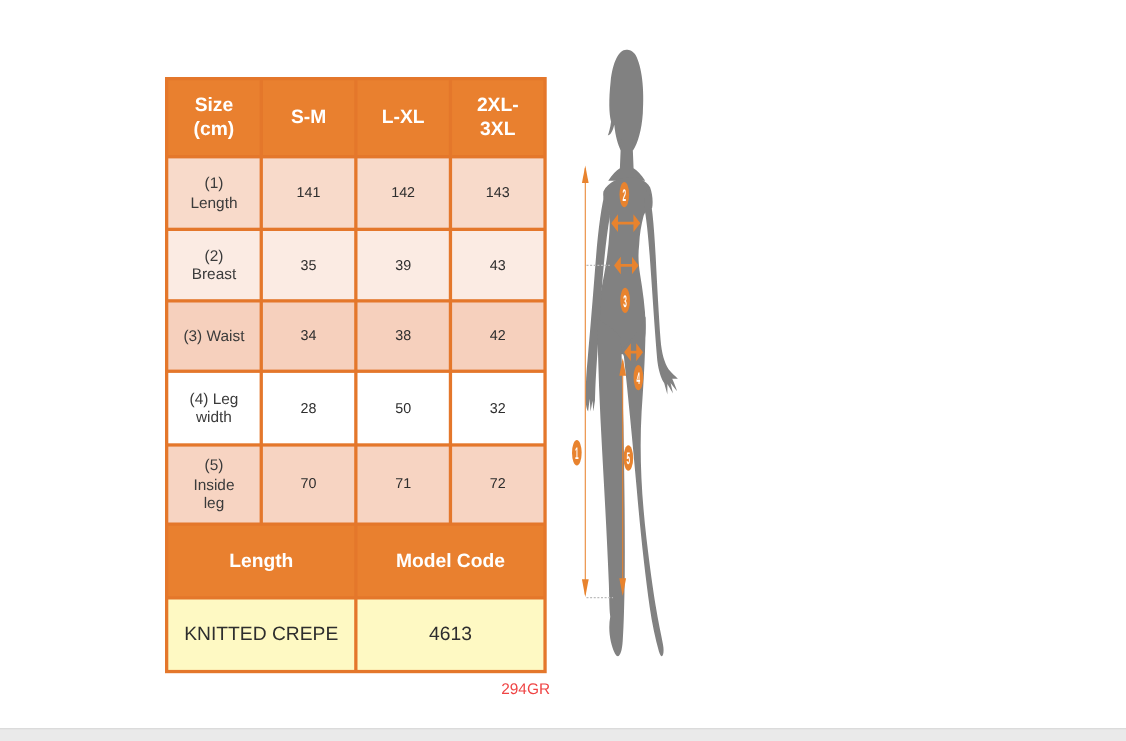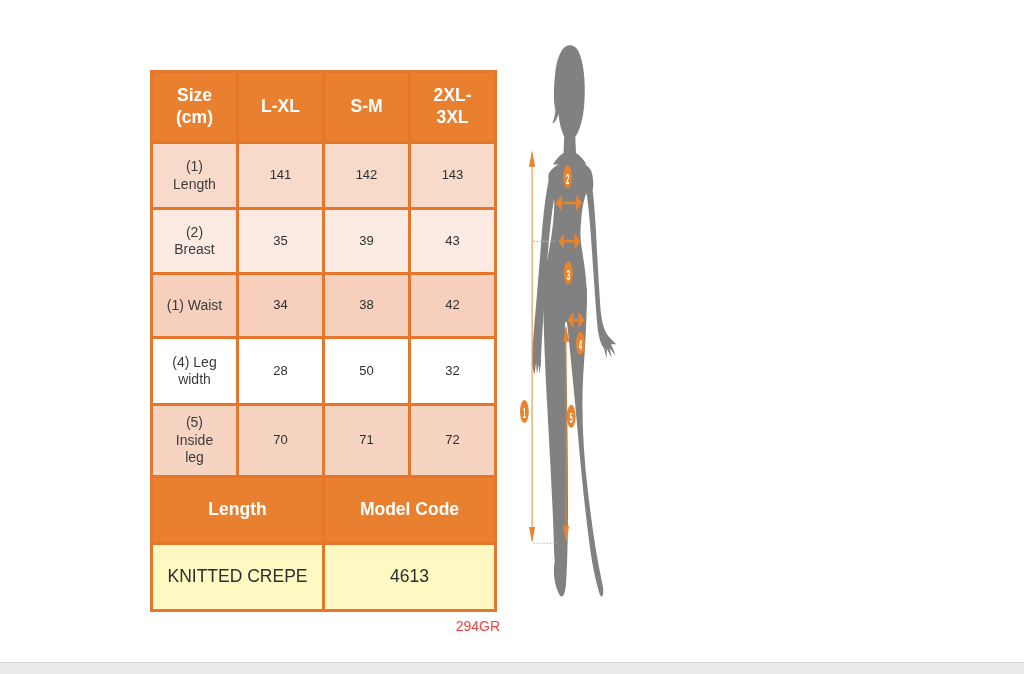--- a/index.html
+++ b/index.html
@@ -51,38 +51,38 @@
 </style>
 </head>
 <body>
 
 <div class="stage">
 
   <div class="size-table">
 
     <div class="cell th">Size
 (cm)</div>
+    <div class="cell th">S-M</div>
     <div class="cell th">L-XL</div>
-    <div class="cell th">S-M</div>
     <div class="cell th">2XL-
 3XL</div>
 
     <div class="cell lbl r1">(1)
 Length</div>
     <div class="cell val r1">141</div>
     <div class="cell val r1">142</div>
     <div class="cell val r1">143</div>
 
     <div class="cell lbl r2">(2)
 Breast</div>
     <div class="cell val r2">35</div>
     <div class="cell val r2">39</div>
     <div class="cell val r2">43</div>
 
-    <div class="cell lbl r3">(1) Waist</div>
+    <div class="cell lbl r3">(3) Waist</div>
     <div class="cell val r3">34</div>
     <div class="cell val r3">38</div>
     <div class="cell val r3">42</div>
 
     <div class="cell lbl r4">(4) Leg
 width</div>
     <div class="cell val r4">28</div>
     <div class="cell val r4">50</div>
     <div class="cell val r4">32</div>
 

